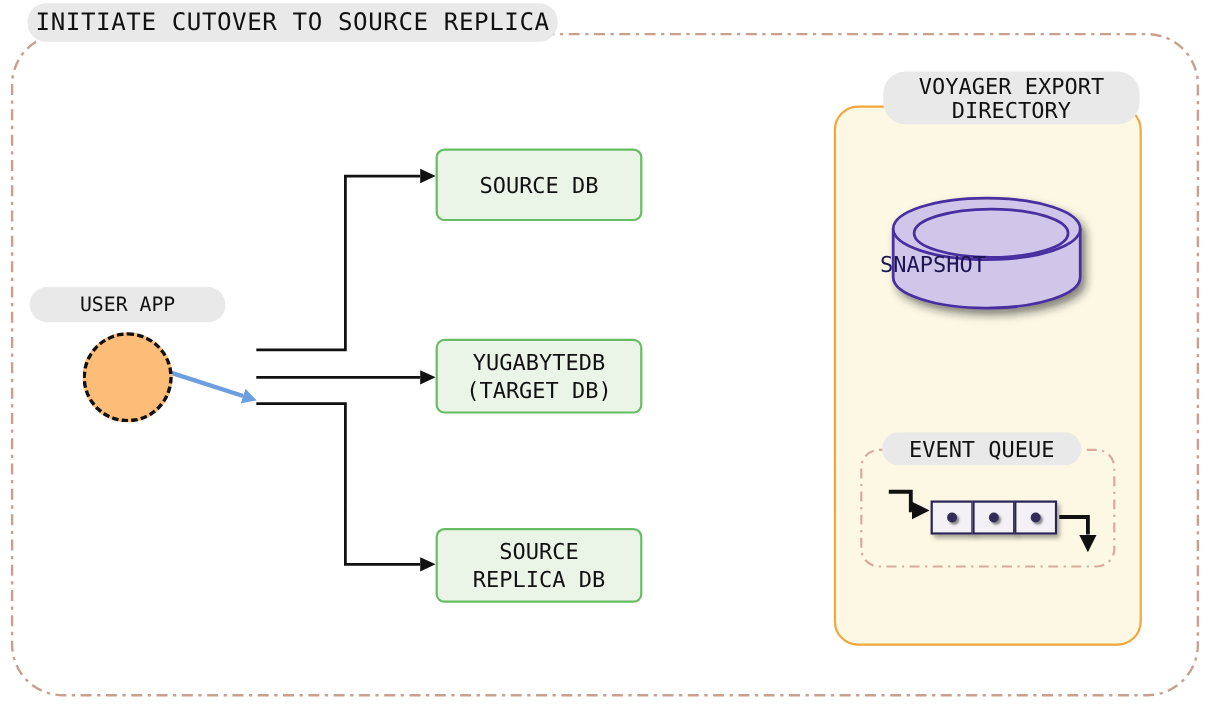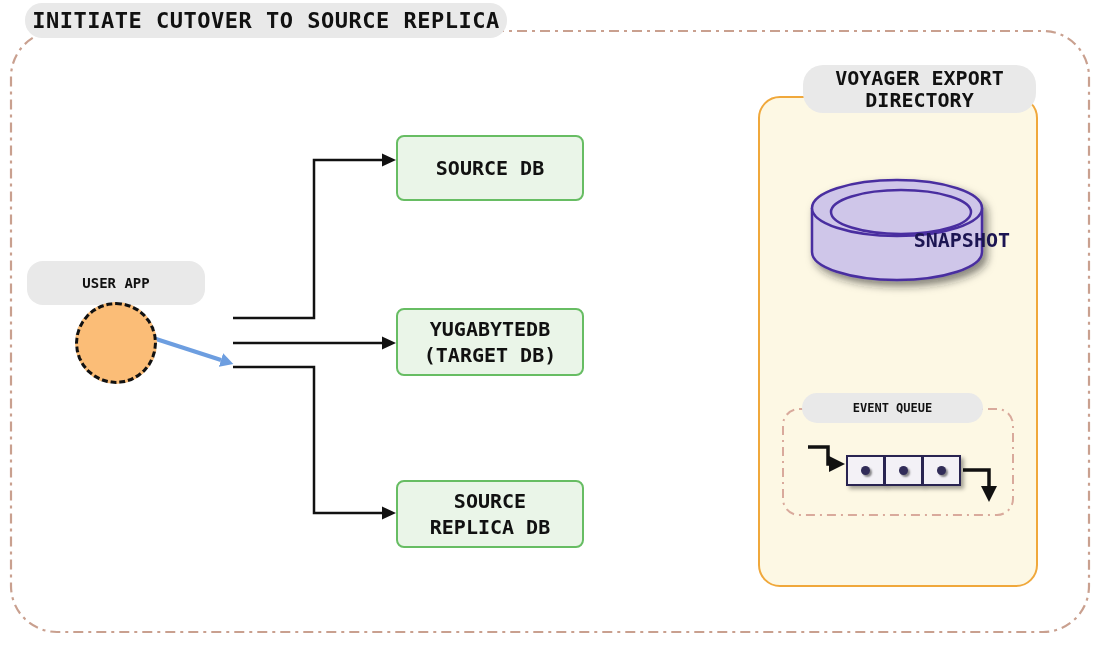--- a/index.html
+++ b/index.html
@@ -18,33 +18,33 @@
     --snapshot_text: #1c1552;
     --queue_dash: #d9aa9c;
     --sq_fill: #f3f1f6;
     --sq_border: #292451;
     --dot: #312c58;
   }
   html,body { margin:0; padding:0; background:#ffffff; }
   .canvas {
     position:relative; width:1101px; height:647px; background:#ffffff;
     font-family:"DejaVu Sans Mono","Liberation Mono",monospace;
-    font-weight:bold; color:var(--text,#111); overflow:hidden;
+    font-weight:normal; color:var(--text,#111); overflow:hidden;
   }
   svg.layer { position:absolute; left:0; top:0; z-index:1; pointer-events:none; }
 
   .pill {
     position:absolute; z-index:2; background:var(--pill_bg,#e9e9e9);
     display:flex; align-items:center; justify-content:center;
     text-align:center; white-space:pre-line;
   }
   .title-pill   { left:25px;  top:3px;   width:482px; height:35px; border-radius:17px; font-size:22px; letter-spacing:0.5px; }
-  .userapp-pill { left:27px;  top:261px; width:178px; height:44px; border-radius:16px; font-size:14px; }
+  .userapp-pill { left:27px;  top:261px; width:178px; height:32px; border-radius:16px; font-size:18px; }
   .voyager-pill { left:803px; top:65px;  width:233px; height:48px; border-radius:20px; font-size:20px; line-height:22px; }
-  .queue-pill   { left:802px; top:393px; width:181px; height:30px; border-radius:15px; font-size:12px; }
+  .queue-pill   { left:802px; top:393px; width:181px; height:30px; border-radius:15px; font-size:20px; }
 
   .user-circle {
     position:absolute; z-index:2; left:75px; top:302px; width:82px; height:82px;
     border-radius:50%; background:var(--circle_fill,#fbbd77); border:3px dashed #111;
     box-sizing:border-box;
   }
 
   .node {
     position:absolute; z-index:2; left:396px; width:188px; box-sizing:border-box;
     background:var(--green_fill,#eaf5e8); border:2px solid var(--green_border,#67bd63);
@@ -55,22 +55,22 @@
   .node-target  { top:308px; height:68px; }
   .node-replica { top:480px; height:68px; }
 
   .voyager-panel {
     position:absolute; z-index:0; left:758px; top:96px; width:280px; height:491px;
     box-sizing:border-box; background:var(--yellow_fill,#fdf8e4);
     border:2px solid var(--yellow_border,#f0a83b); border-radius:22px;
   }
 
   .snapshot-label {
-    position:absolute; z-index:2; left:840px; top:228px; width:170px;
-    text-align:right; font-size:20px; color:var(--snapshot_text,#1c1552);
+    position:absolute; z-index:2; left:800px; top:228px; width:170px;
+    text-align:left; font-size:20px; color:var(--snapshot_text,#1c1552);
   }
 
   .queue-cells { position:absolute; z-index:2; left:846px; top:455px; display:flex; }
   .queue-cell {
     width:39px; height:31px; box-sizing:border-box; background:var(--sq_fill,#f3f1f6);
     border:2px solid var(--sq_border,#292451);
     box-shadow:3px 3px 4px rgba(0,0,0,0.35);
     display:flex; align-items:center; justify-content:center;
   }
   .queue-cell + .queue-cell { margin-left:-1px; }

